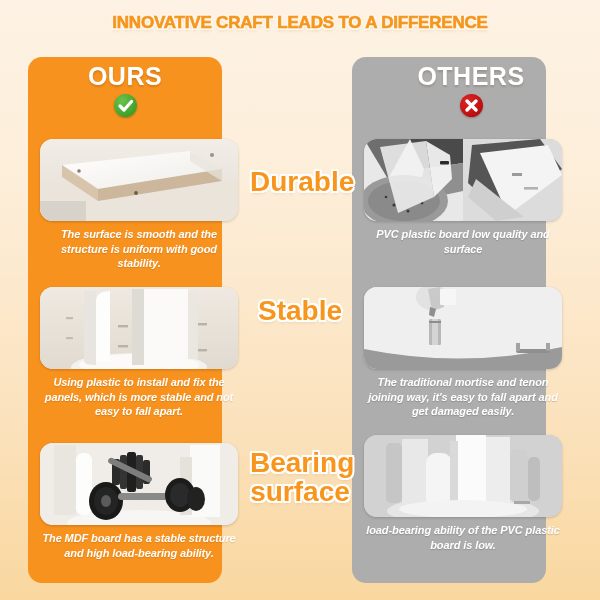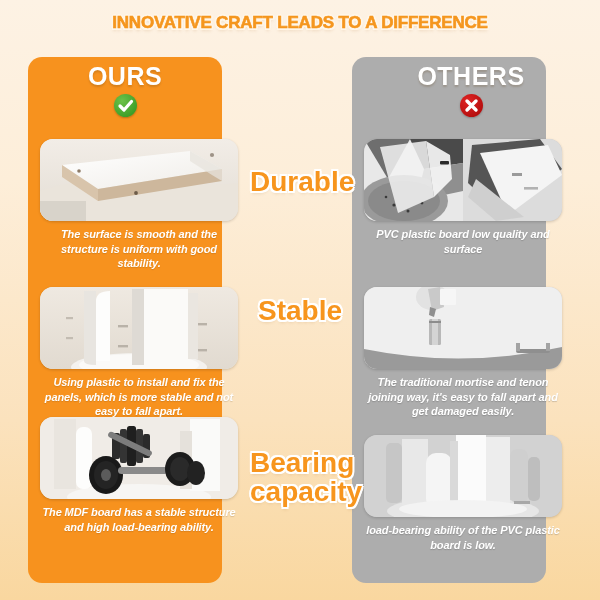--- a/index.html
+++ b/index.html
@@ -206,21 +206,21 @@
           <rect x="78" y="58" width="10" height="2.4" fill="#b9b2a8"></rect>
           <rect x="158" y="36" width="9" height="2.4" fill="#b9b2a8"></rect>
           <rect x="158" y="62" width="9" height="2.4" fill="#b9b2a8"></rect>
           <rect x="26" y="30" width="7" height="2.2" fill="#c3bcb2"></rect>
           <rect x="26" y="50" width="7" height="2.2" fill="#c3bcb2"></rect>
         </svg>
       </div>
       <div class="caption">Using plastic to install and fix the panels, which is more stable and not easy to fall apart.</div>
     </div>
 
-    <div class="item" style="top:360px;">
+    <div class="item" style="top:386px;">
       <div class="photo" style="height:82px;">
         <svg viewBox="0 0 198 82" preserveAspectRatio="none">
           <rect width="198" height="82" fill="#f0ece7"></rect>
           <ellipse cx="99" cy="80" rx="72" ry="13" fill="#f7f6f4"></ellipse>
           <rect x="14" y="2" width="22" height="70" fill="#e9e5df"></rect>
           <rect x="36" y="10" width="16" height="62" rx="7" fill="#fdfdfc"></rect>
           <rect x="150" y="2" width="30" height="72" fill="#fafaf9"></rect>
           <rect x="140" y="14" width="12" height="58" fill="#e5e1db"></rect>
           <g>
             <rect x="72" y="16" width="8" height="26" rx="2" fill="#2b2b2b"></rect>
@@ -321,16 +321,16 @@
         </svg>
       </div>
       <div class="caption">load-bearing ability of the PVC plastic board is low.</div>
     </div>
   </div>
 
   <div class="feature" style="top:167px;">Durable</div>
   <div class="feature" style="top:296px;">Stable</div>
   <div class="feature" style="top:448px;">
     <div>Bearing</div>
-    <div>capacity</div>
+    <div>surface</div>
   </div>
 
 </div>
 
 </body></html>

